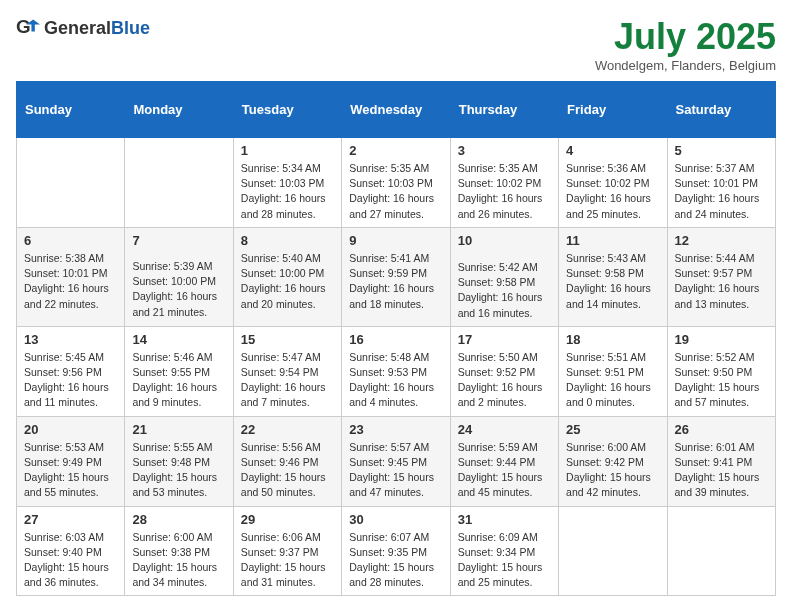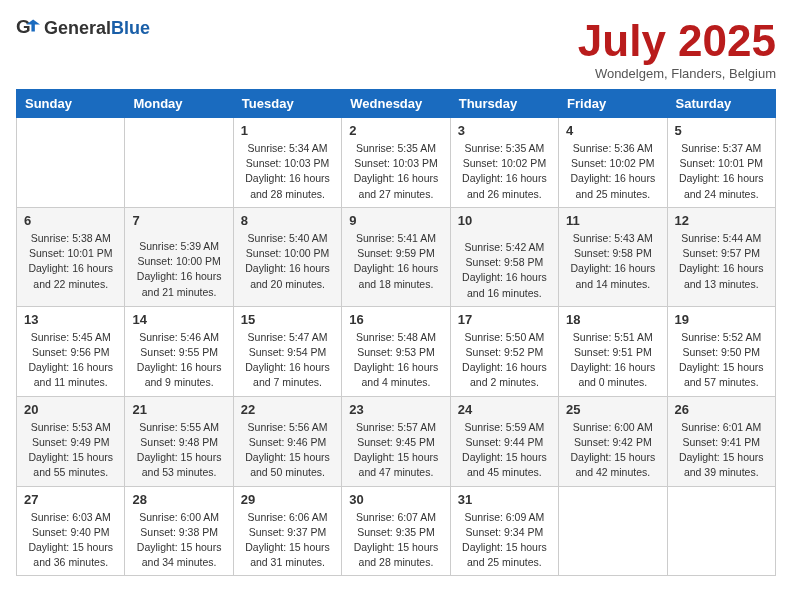--- a/index.html
+++ b/index.html
@@ -32,38 +32,38 @@
       color: #1a5fa8;
     }
     .logo-icon {
       width: 24px;
       height: 24px;
     }
     .title-area {
       text-align: right;
     }
     .month-title {
-      font-size: 44px;
+      font-size: 36px;
       font-weight: bold;
-      color: #b91c1c;
+      color: #15803d;
     }
     .location-title {
       font-size: 13px;
       color: #555;
     }
     .calendar-table {
       width: 100%;
       border-collapse: collapse;
       border: 1px solid #ccc;
     }
     .calendar-table th {
       background-color: #1a6bbf;
       color: #fff;
       text-align: left;
-      padding: 6px 8px;
+      padding: 20px 8px;
       font-size: 13px;
       border: 1px solid #1a6bbf;
     }
     .calendar-table td {
       vertical-align: top;
       padding: 5px 7px;
       border: 1px solid #ccc;
       width: calc(100% / 7);
       min-height: 80px;
       font-size: 11px;
@@ -75,21 +75,20 @@
     }
     .day-number {
       font-size: 13px;
       font-weight: bold;
       margin-bottom: 3px;
     }
     .day-info {
       font-size: 10.5px;
       line-height: 1.45;
       color: #333;
-      text-align: center;
     }
     .empty-cell {
       background: #fff !important;
     }
   </style>
 </head>
 <body>
 
 <div class="header-area">
   <div class="logo">

